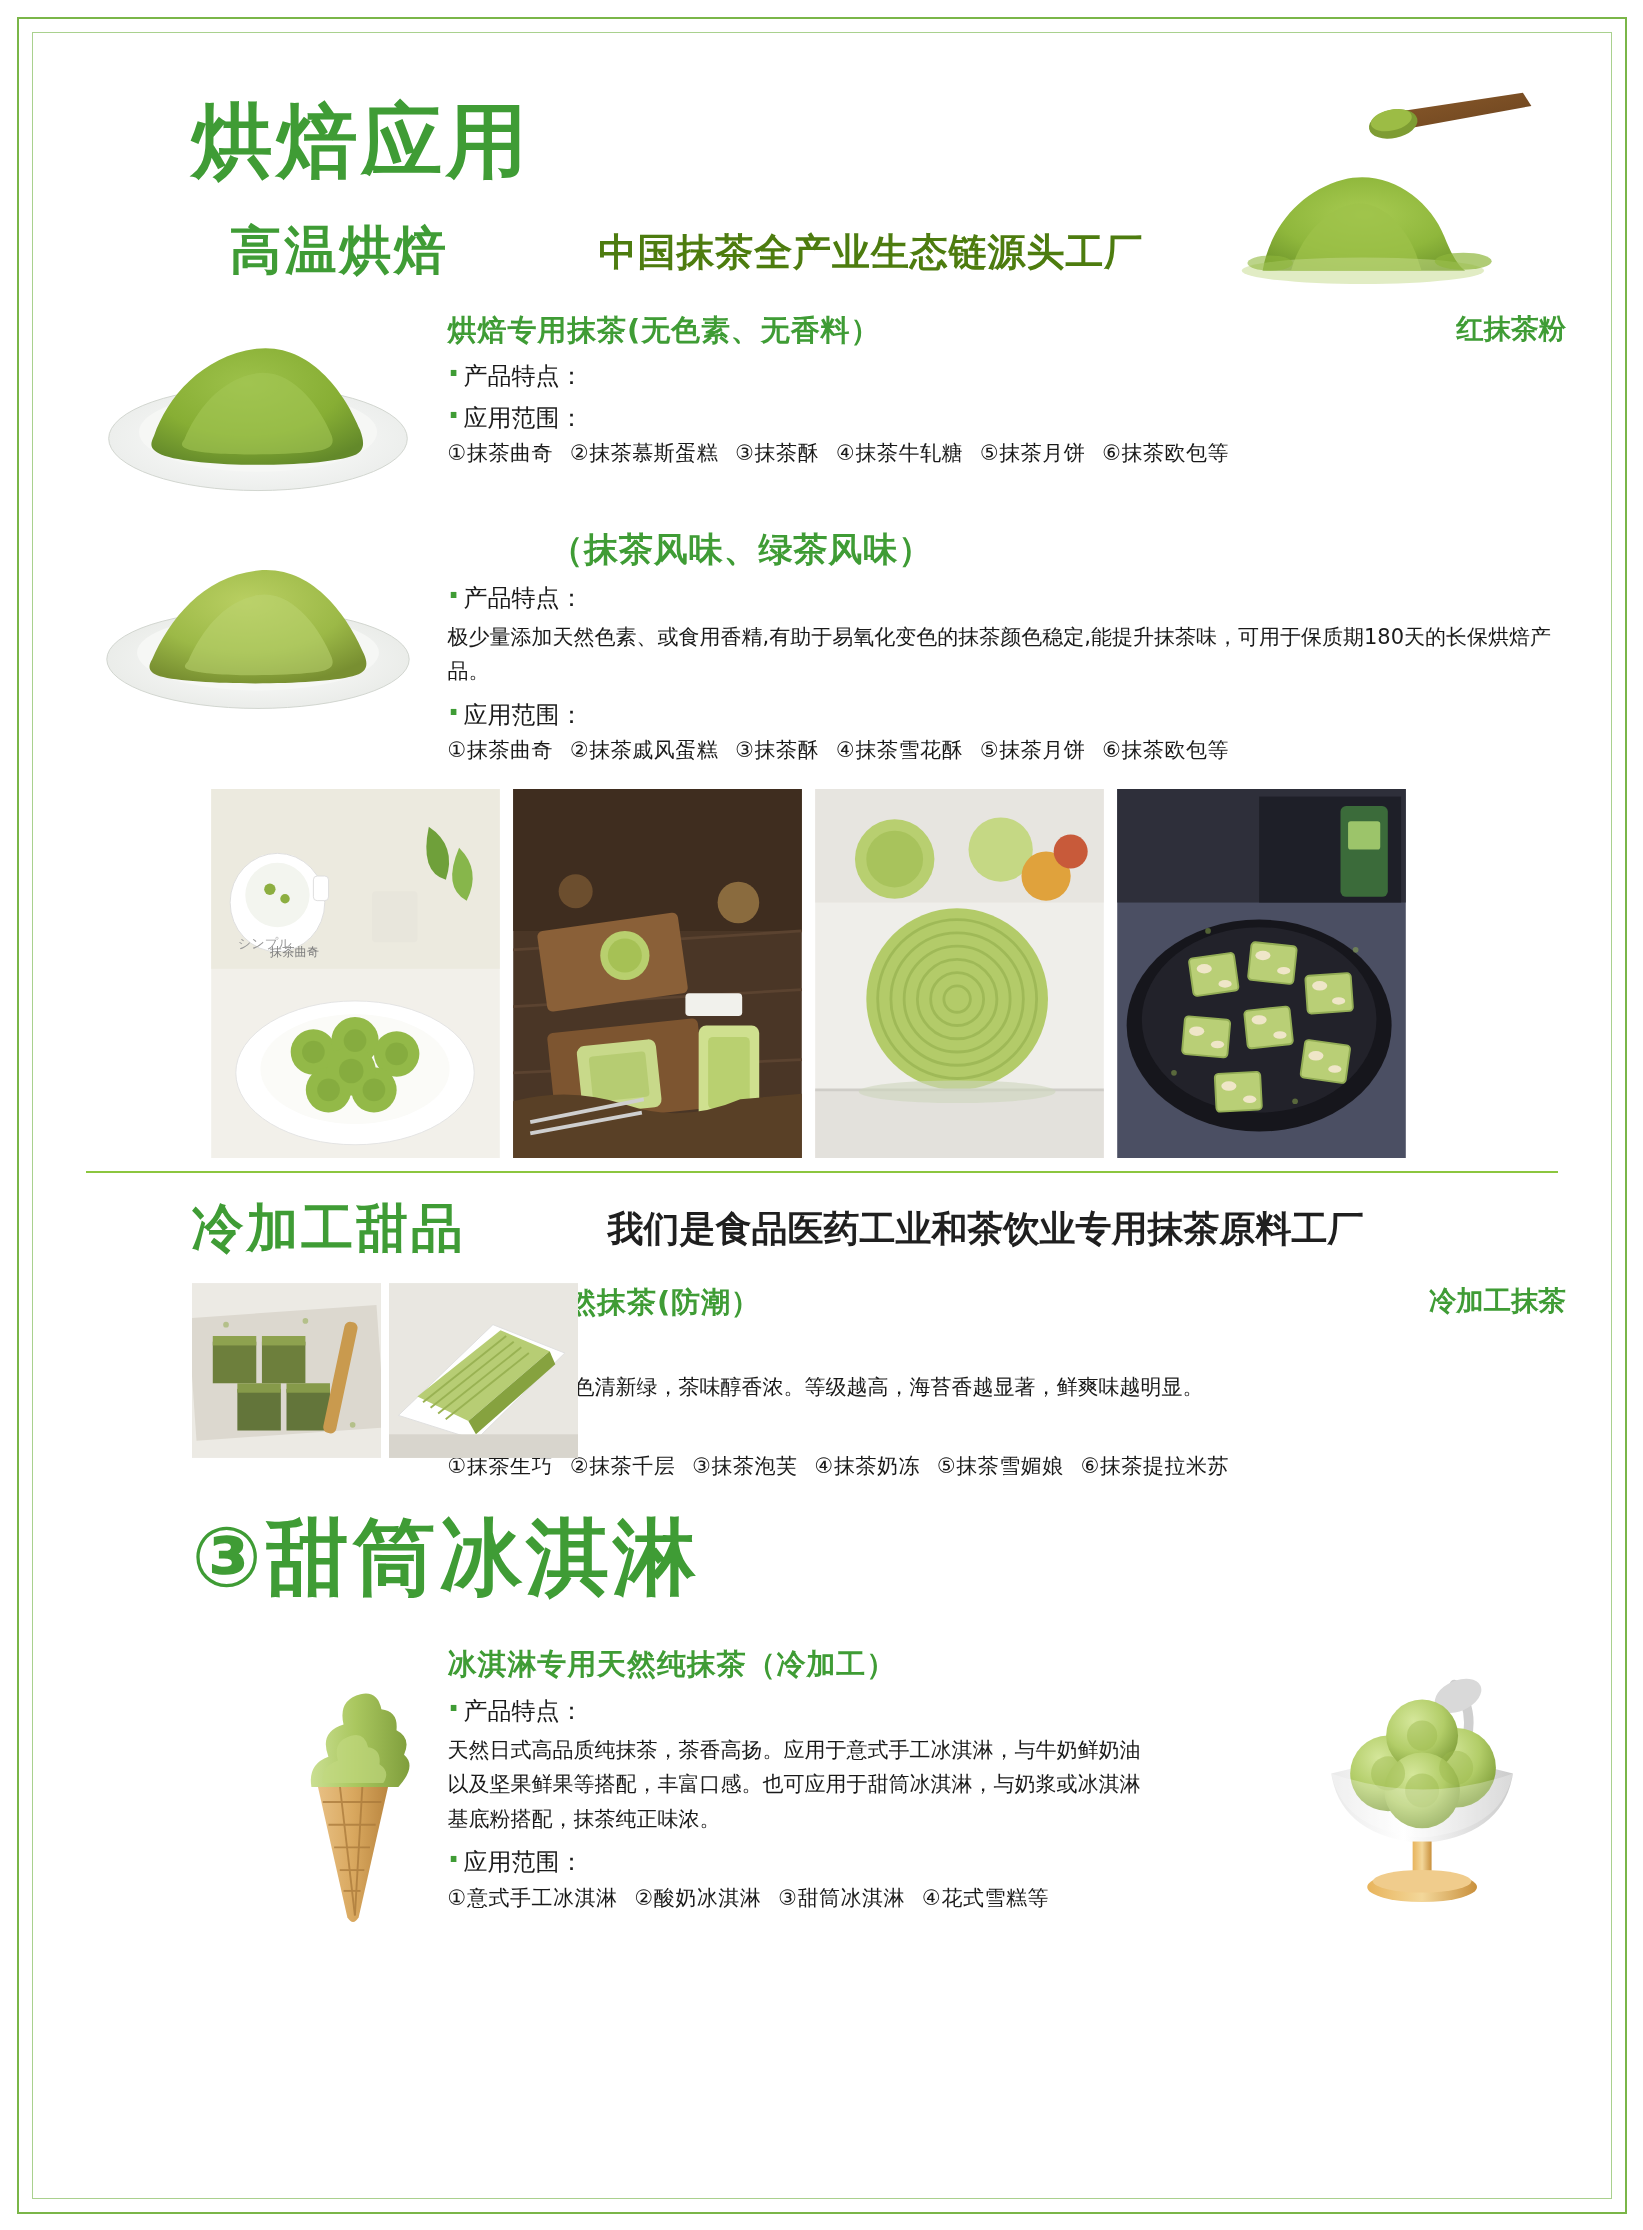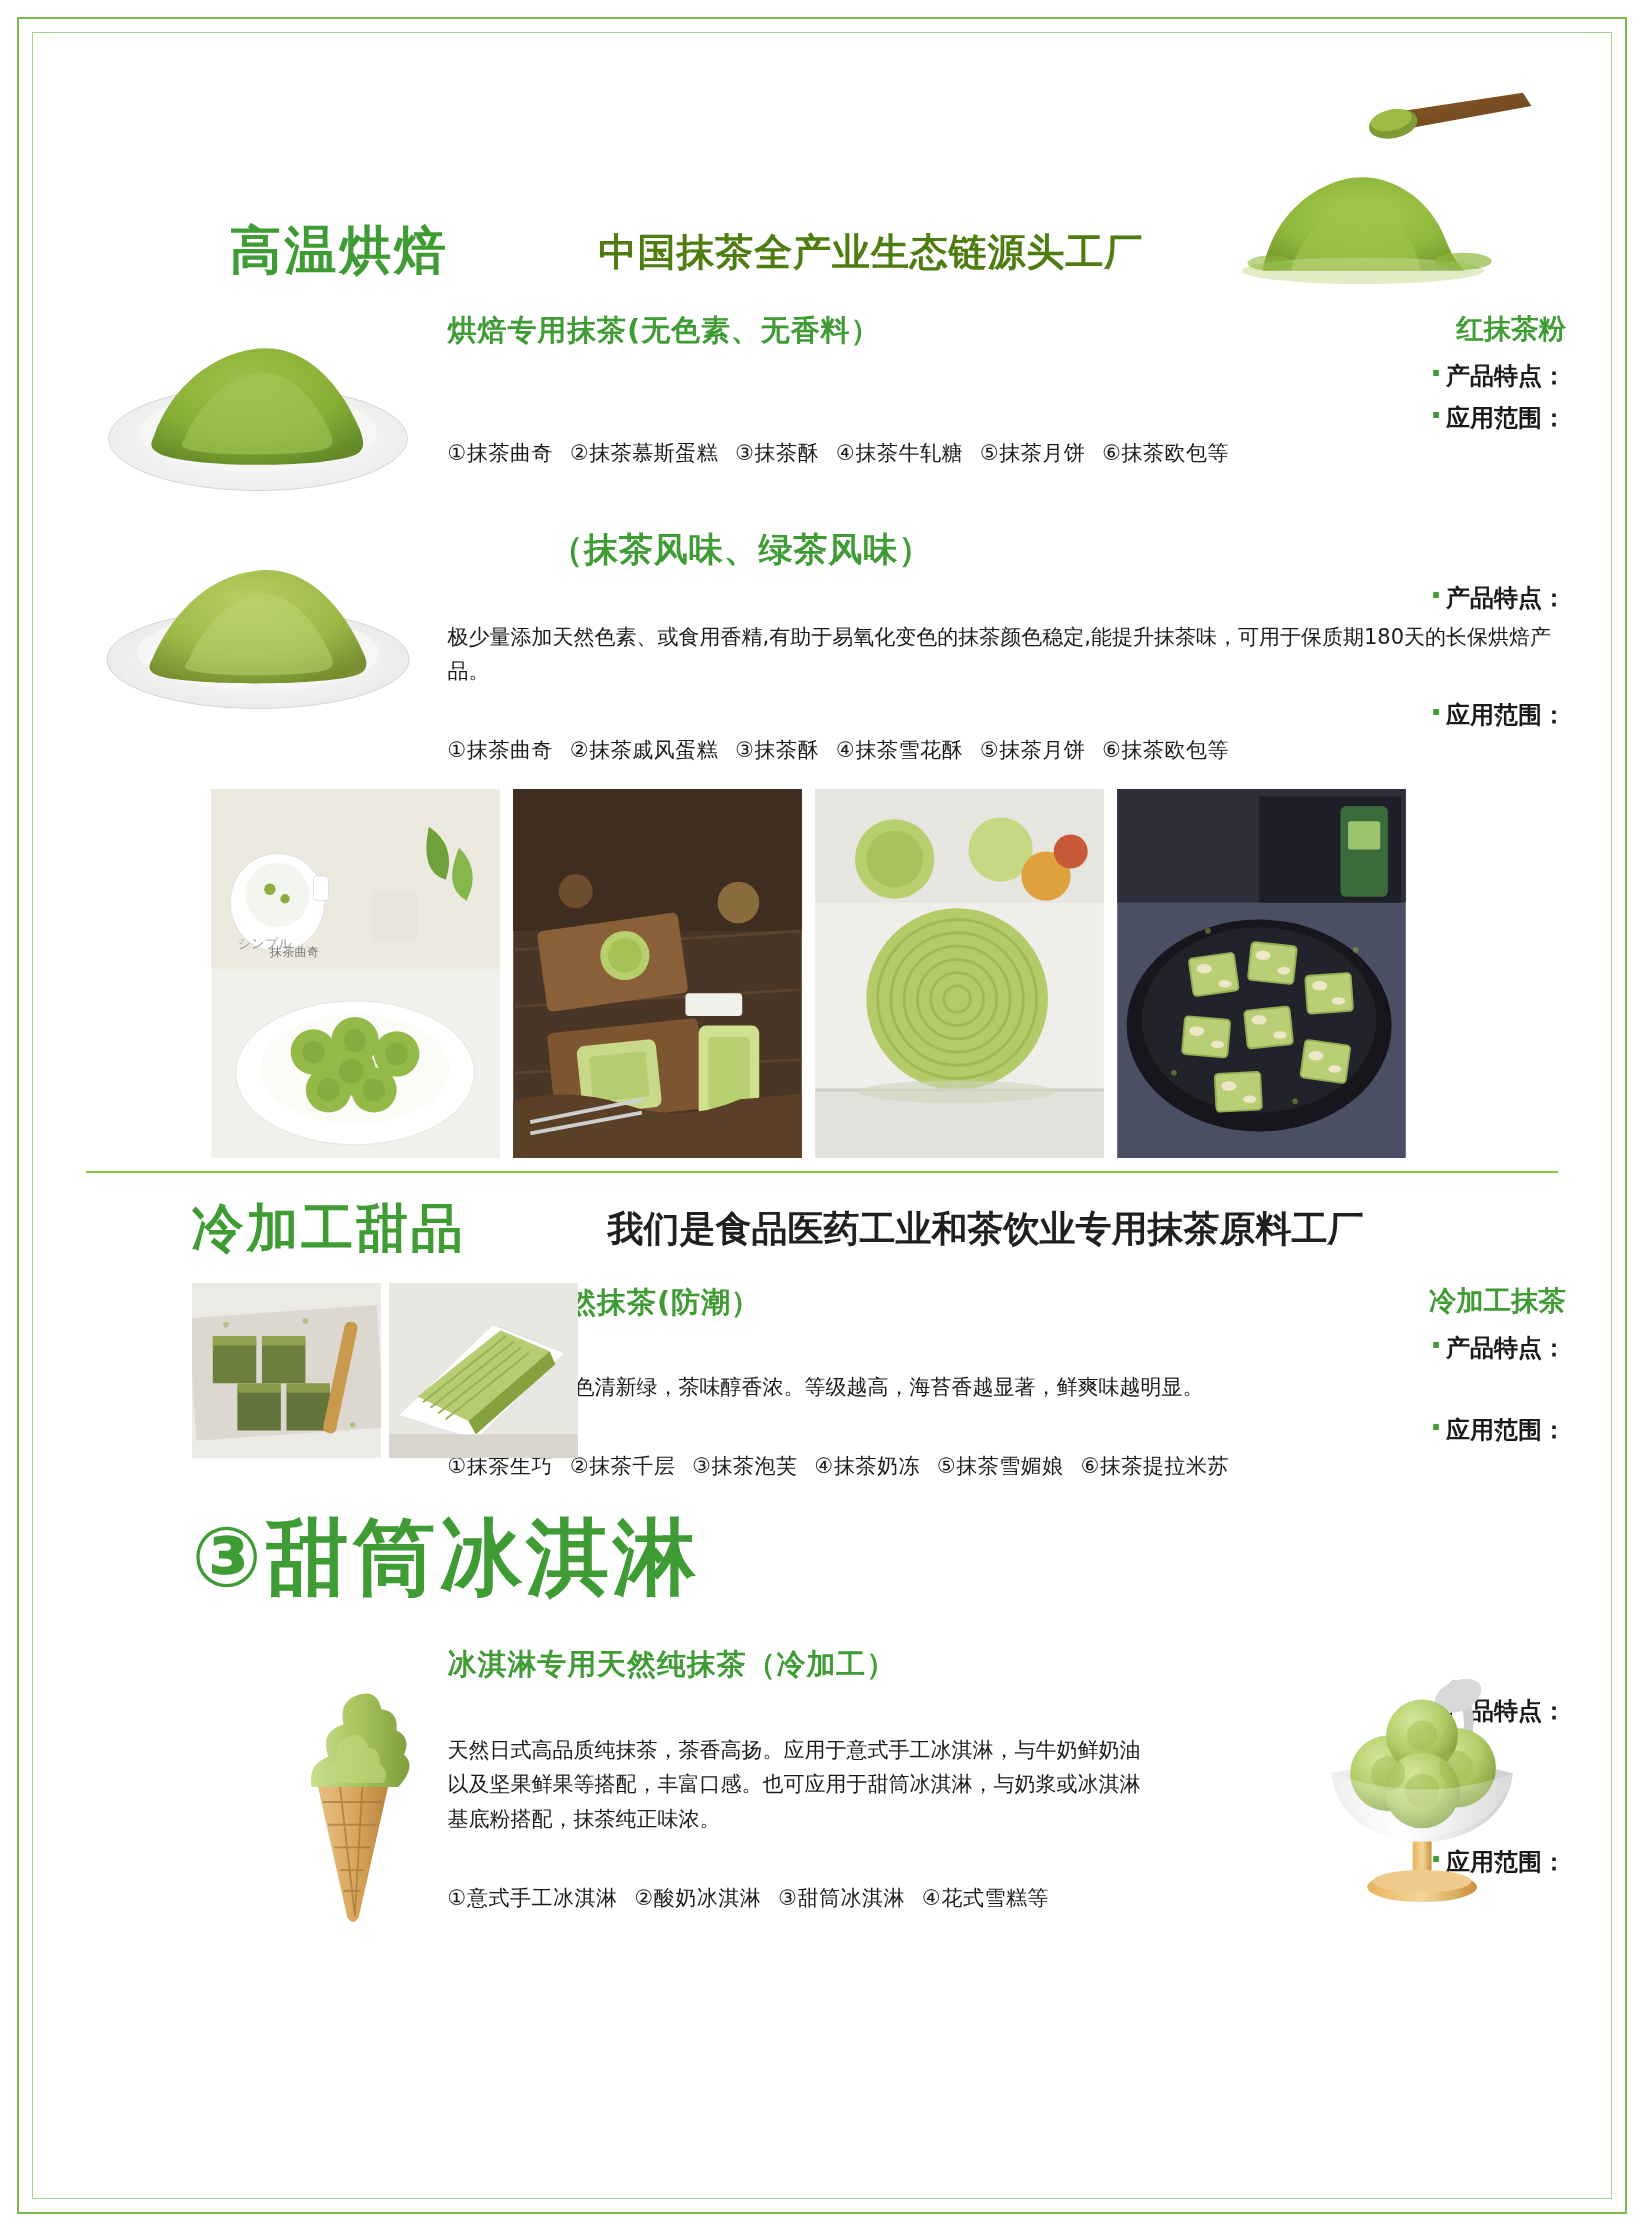--- a/index.html
+++ b/index.html
@@ -117,23 +117,22 @@
     font-size:27.4px;color:#3f9c35;font-weight:bold;white-space:nowrap;
     padding-left:28px;
     font-family:"DejaVu Sans",sans-serif;
   }
   .prod-title2{
     font-size:34px;color:#3f9c35;font-weight:bold;letter-spacing:0.9px;
     margin-top:5.7px;text-align:center;width:587px;
     font-family:"DejaVu Sans",sans-serif;
   }
   .sec-head{
-    font-size:24px;color:#1a1a1a;font-weight:bold;margin-top:9.5px;
-    font-family:"DejaVu Sans",sans-serif;
-    text-align:right;
+    font-size:24px;color:#1a1a1a;font-weight:normal;margin-top:9.5px;
+    font-family:"DejaVu Sans",sans-serif;
   }
   .sec-head:before{
     content:"·";color:#3f9c35;font-weight:bold;
     font-size:32px;margin-right:3.8px;line-height:0;
   }
   .para{
     font-size:21px;color:#1a1a1a;line-height:1.65;margin-top:5.7px;
     font-family:"DejaVu Sans",sans-serif;
   }
   .usage{
@@ -181,20 +180,21 @@
 </head>
 <body>
 
 <div class="page">
   <div class="border-outer"></div>
   <div class="border-inner"></div>
 
   <div class="content">
 
     <div class="header">
+      <div class="title-main">烘焙应用</div>
 
 
       <div class="title-sub">高温烘焙</div>
       <div class="title-slogan">中国抹茶全产业生态链源头工厂</div>
 
       <svg class="powder-hero" viewBox="0 0 430 210">
         <defs>
           <radialGradient id="pw1" cx="50%" cy="40%" r="70%">
             <stop offset="0%" stop-color="#a8cb52"></stop>
             <stop offset="60%" stop-color="#8fb73c"></stop>

